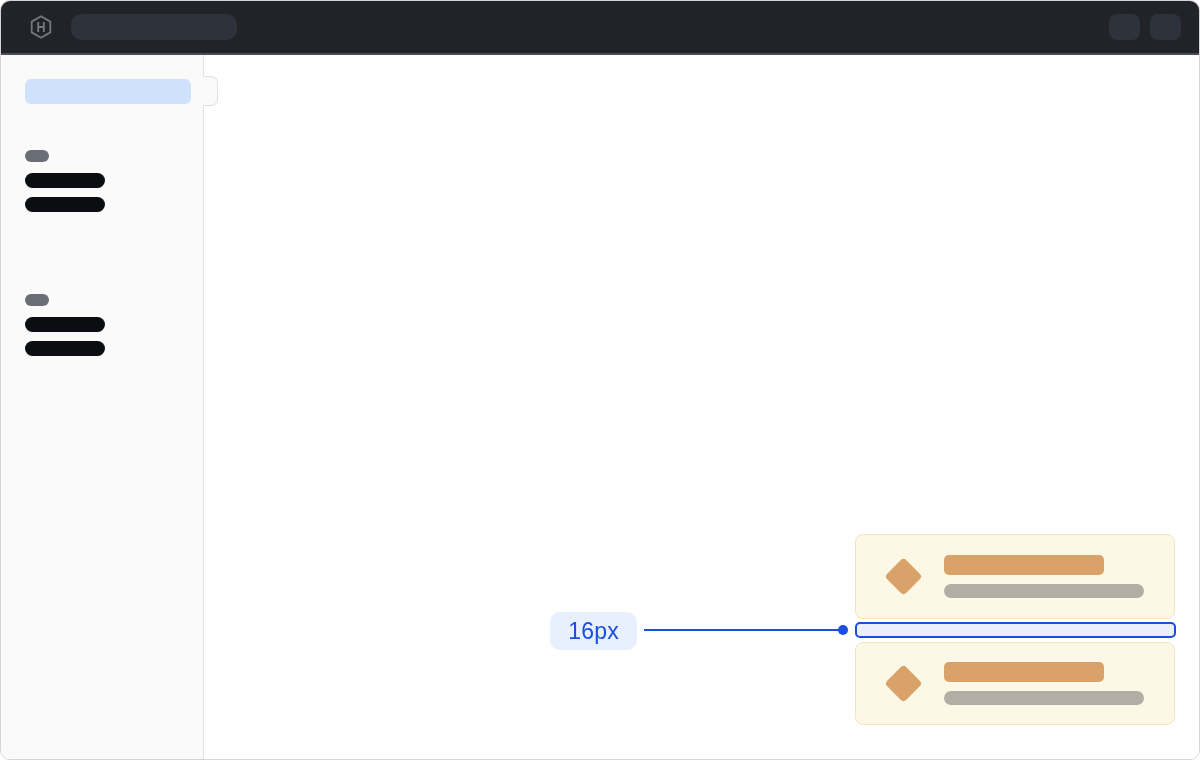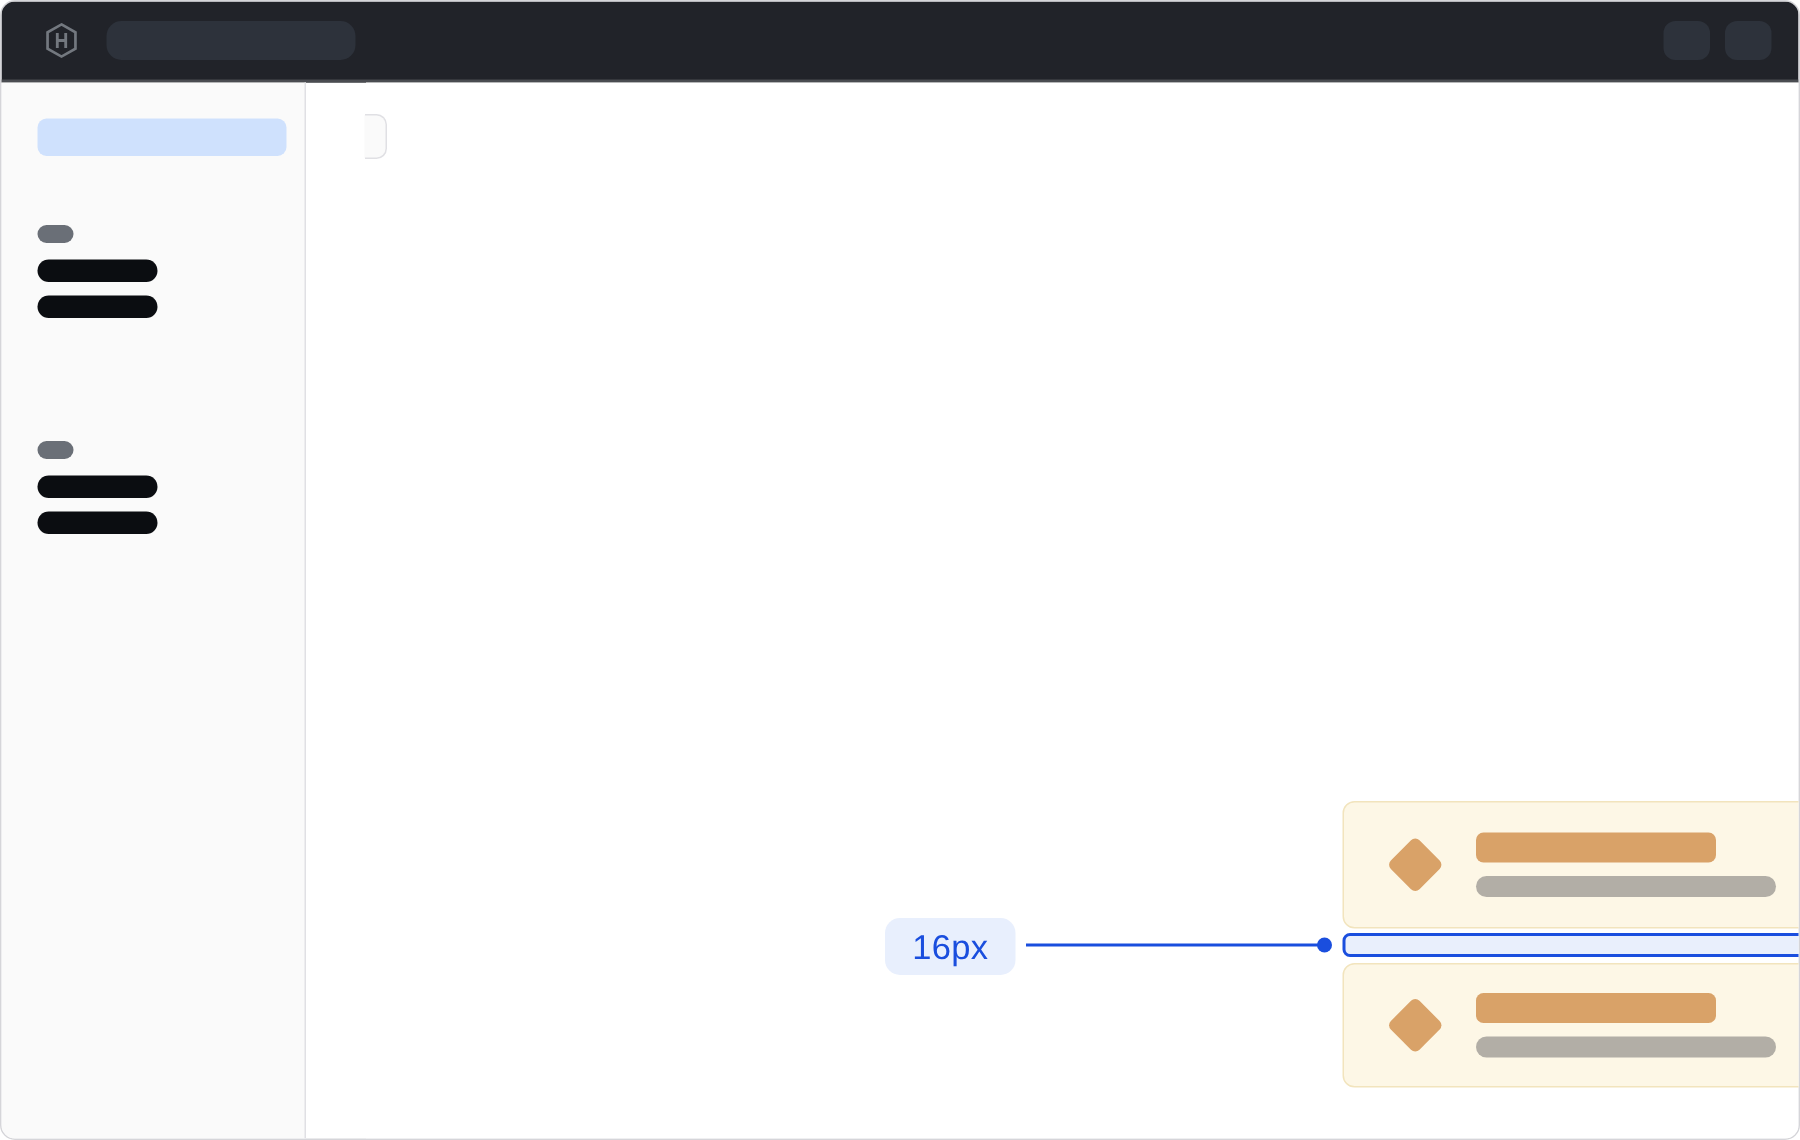--- a/index.html
+++ b/index.html
@@ -32,21 +32,21 @@
     background: var(--header-pill, #2d323b);
   }
   .nav-right { margin-left: auto; display: flex; gap: 10px; }
   .nav-square {
     width: 31px; height: 26px;
     border-radius: 8px;
     background: var(--header-pill, #2d323b);
   }
 
   
-  .app-body { display: flex; height: 704px; gap: 40px; }
+  .app-body { display: flex; height: 704px; }
 
   .sidebar {
     position: relative;
     width: 203px;
     height: 100%;
     background: var(--sidebar-bg, #fafafa);
     border-right: 1px solid var(--sidebar-border, #e0e0e4);
     flex: 0 0 auto;
   }
   .active-item {

